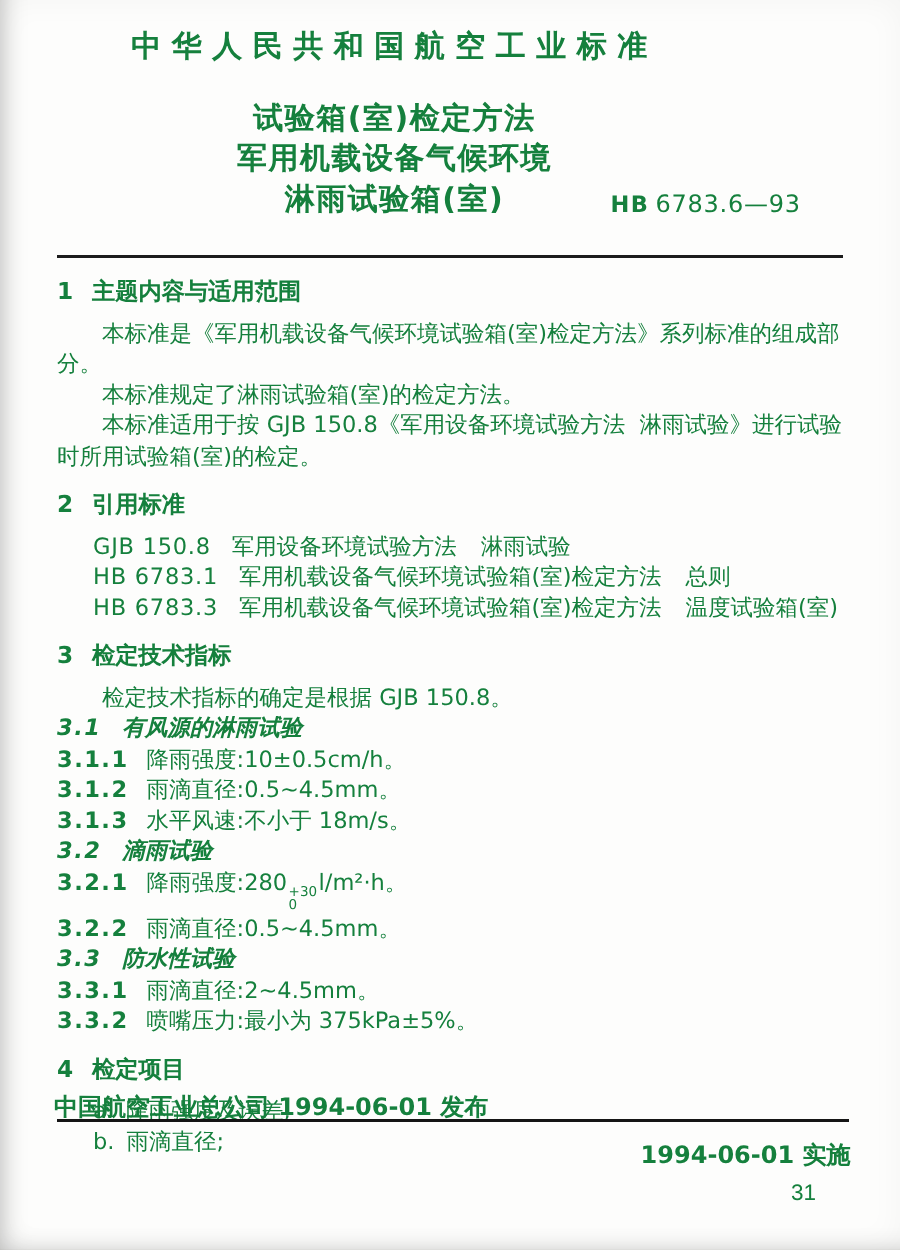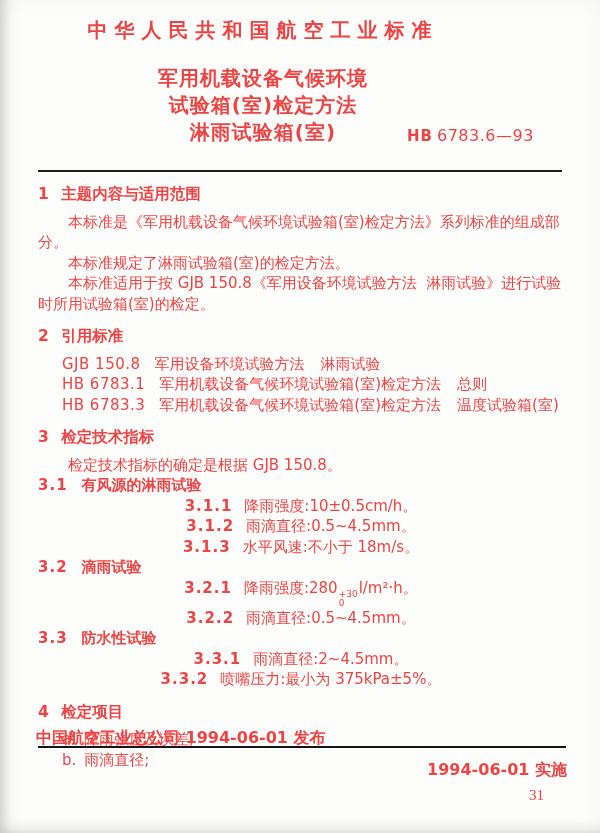--- a/index.html
+++ b/index.html
@@ -3,21 +3,21 @@
 <meta charset="utf-8">
 <title>HB 6783.6-93</title>
 <style>
   * { margin:0; padding:0; box-sizing:border-box; }
   html,body { width:600px; height:833px; }
   body { background:#e9e8e4; }
   .page {
     position:relative;
     width:600px; height:833px;
     background:#fdfdfc;
-    color:#ef4444;
+    color:#15803d;
     font-family:"DejaVu Sans", sans-serif;
     overflow:hidden;
     box-shadow: inset 14px -10px 18px -14px rgba(0,0,0,0.28),
                 inset 0 0 22px rgba(0,0,0,0.04);
   }
   
   .header { padding-top:17px; }
   .org-title {
     width:450px; margin-left:38px;
     text-align:center;
@@ -46,46 +46,46 @@
   .sec-h {
     display:flex; align-items:baseline;
     margin:12px 0 7px 0;
     font-weight:bold; font-size:15.5px;
   }
   .sec-h .hnum { margin-right:12px; letter-spacing:0.5px; }
   .para { text-indent:2em; white-space:pre-wrap; }
   .ref-row { margin-left:24px; white-space:nowrap; }
   .ref-row .ref-code { margin-right:14px; letter-spacing:0.5px; }
   .ref-row .ref-method { margin-right:16px; }
-  .sub-h { display:flex; align-items:baseline; font-weight:bold; }
+  .sub-h { display:flex; align-items:baseline; font-weight:bold;font-style:italic; }
   .sub-h .snum { min-width:28px; margin-right:14px; letter-spacing:1px; }
-  .sub-item { display:flex; align-items:baseline;justify-content:center; }
+  .sub-item { display:flex; align-items:baseline; }
   .sub-item .inum { min-width:40px; margin-right:12px; font-weight:bold; letter-spacing:1px; }
   .list-item { margin-left:24px; display:flex; align-items:baseline; }
   .list-item .ilabel { margin-right:8px; }
   .supsub {
     display:inline-flex; flex-direction:column; align-items:flex-start;
     vertical-align:-4px; line-height:1; font-size:9px; margin:0 1px;
   }
   
   .rule-bottom { position:absolute; left:38px; right:34px; top:746px; border-top:2.5px solid #151515; }
   .footer-left { position:absolute; left:36px; top:728px; font-size:16px; font-weight:bold; white-space:nowrap; }
   .footer-right { position:absolute; right:33px; top:760px; font-size:16px; font-weight:bold; white-space:nowrap; }
-  .page-num { position:absolute; right:56px; top:787px; font-size:15px; font-family:Liberation Serif, serif; }
+  .page-num { position:absolute; right:56px; top:787px; font-size:15px; font-family:Liberation Sans, sans-serif; }
 </style>
 </head>
 <body>
 
 <div class="page">
 
   <div class="header">
     <div class="org-title">中华人民共和国航空工业标准</div>
     <div class="doc-title">
+      <div>试验箱(室)检定方法</div>
       <div>军用机载设备气候环境</div>
-      <div>试验箱(室)检定方法</div>
       <div>淋雨试验箱(室)</div>
     </div>
     <div class="hb-code"><span class="prefix">HB</span><span class="num">6783.6—93</span></div>
   </div>
 
   <div class="rule-top"></div>
 
   <div class="content">
 
     <div class="sec-h">

